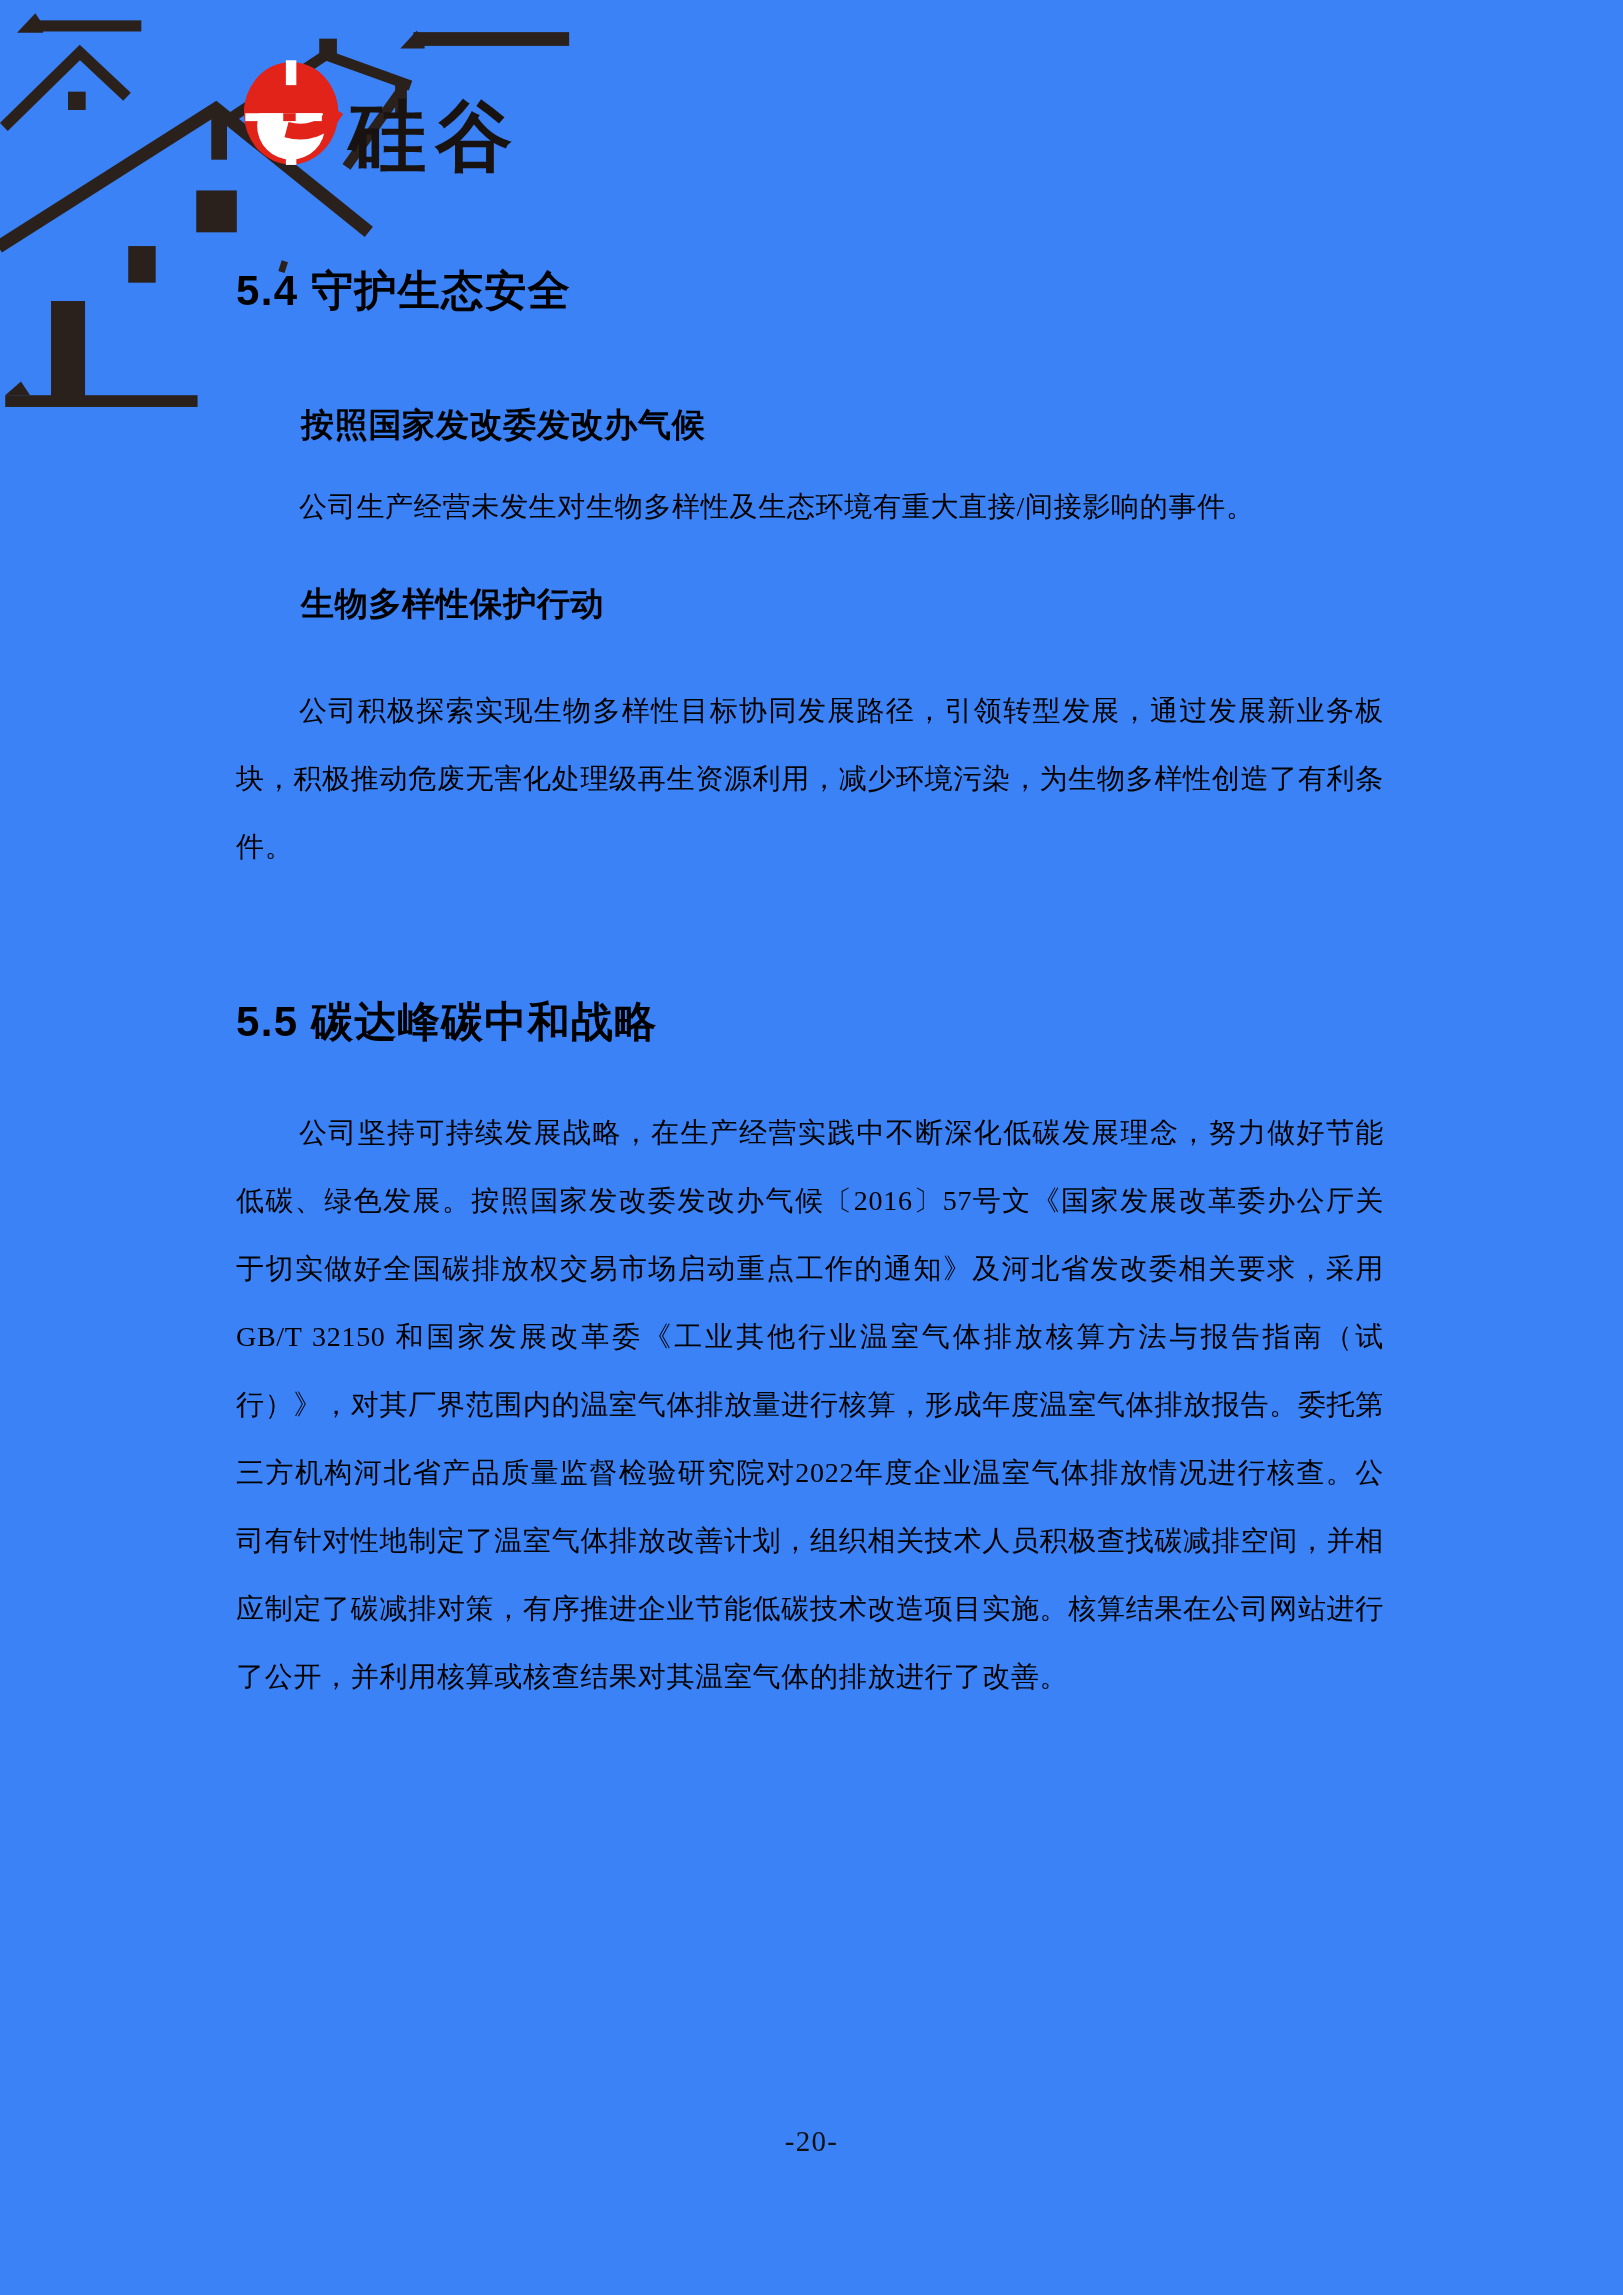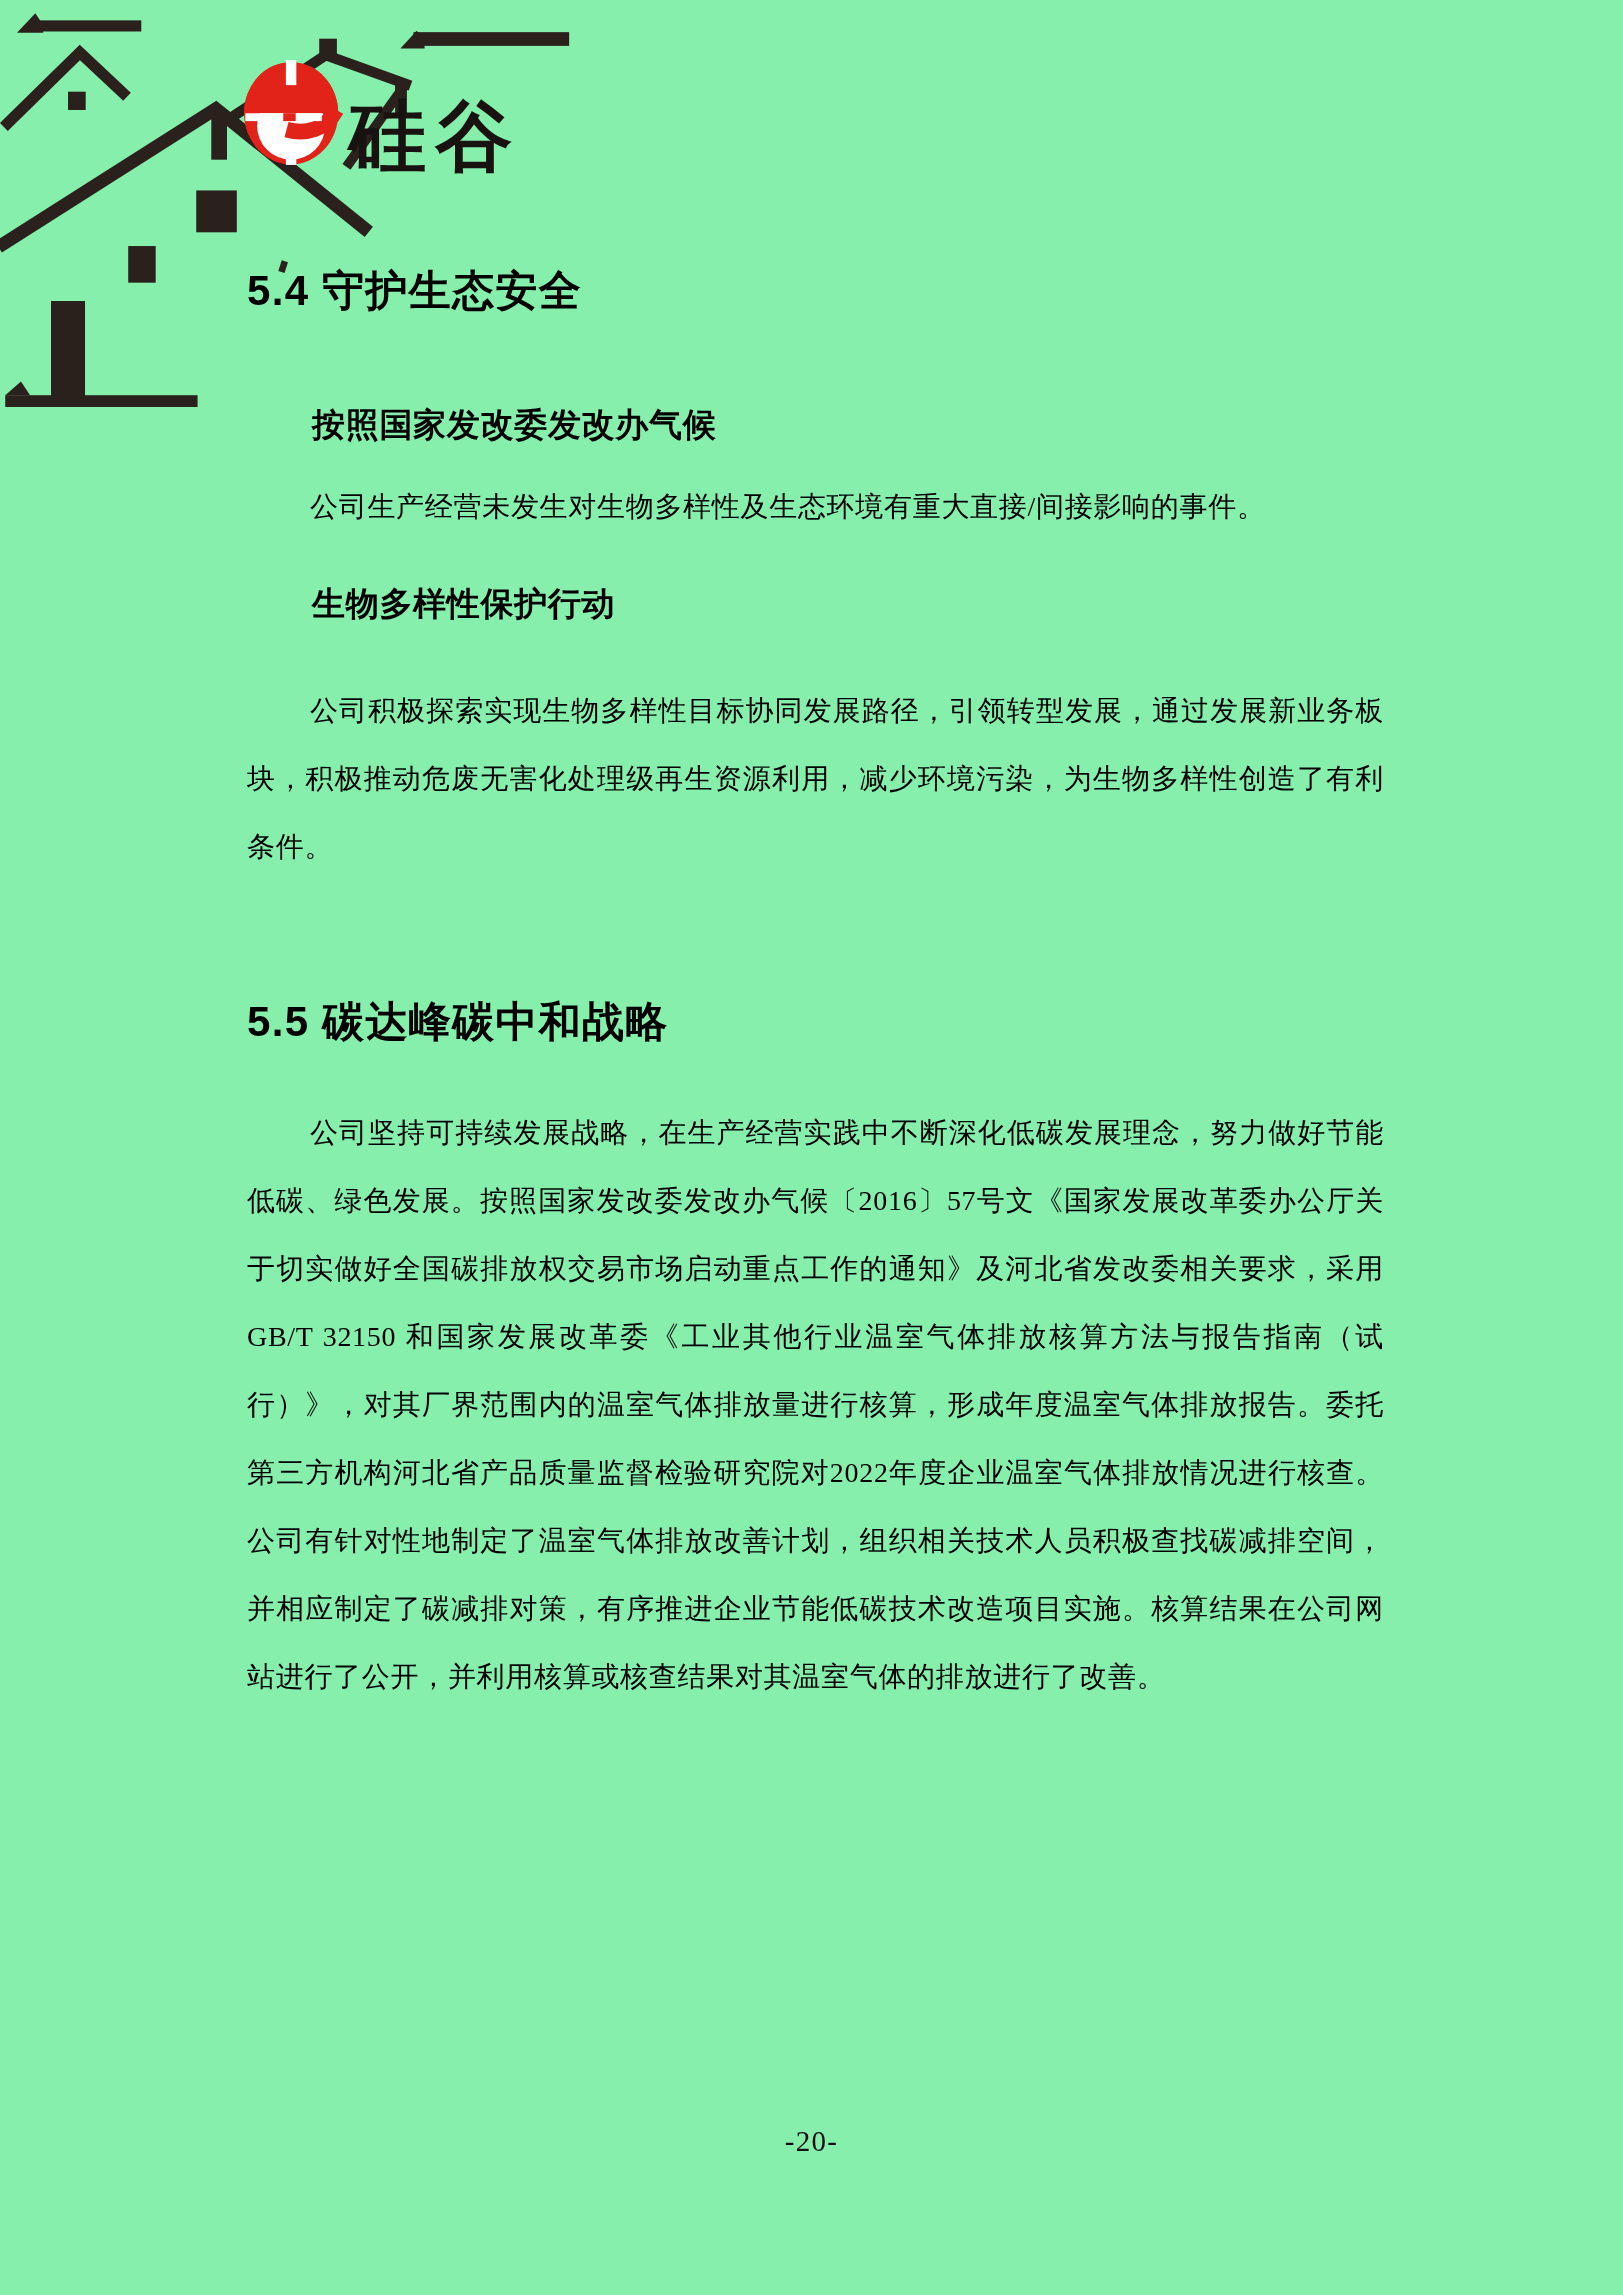--- a/index.html
+++ b/index.html
@@ -4,21 +4,21 @@
 <style>
   html, body {
     margin: 0;
     padding: 0;
     background: #888;
   }
   .page {
     position: relative;
     width: 1623px;
     height: 2295px;
-    background: #86efac;
+    background: #3b82f6;
     overflow: hidden;
     font-family: "Liberation Serif", serif;
     color: #0d0d0d;
   }
 
   
   .logo-wrap {
     position: absolute;
     left: 0;
     top: 0;
@@ -34,21 +34,21 @@
     font-weight: 700;
     font-size: 77px;
     line-height: 1.0;
     letter-spacing: 9.2px;
     color: #181210;
   }
 
   
   .content {
     position: absolute;
-    left: 247px;
+    left: 236px;
     right: 239px;
     top: 0;
   }
   .sec-heading {
     margin: 0;
     font-family: "Liberation Sans", sans-serif;
     font-weight: 700;
     font-size: 42px;
     line-height: 51px;
     color: #000;

